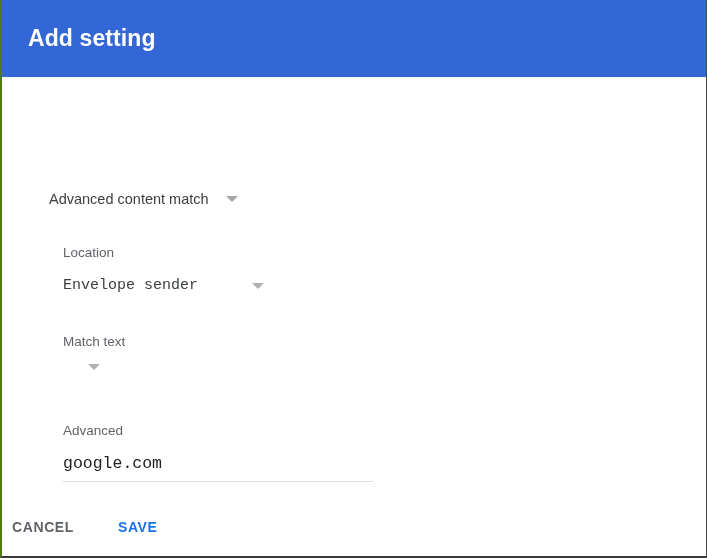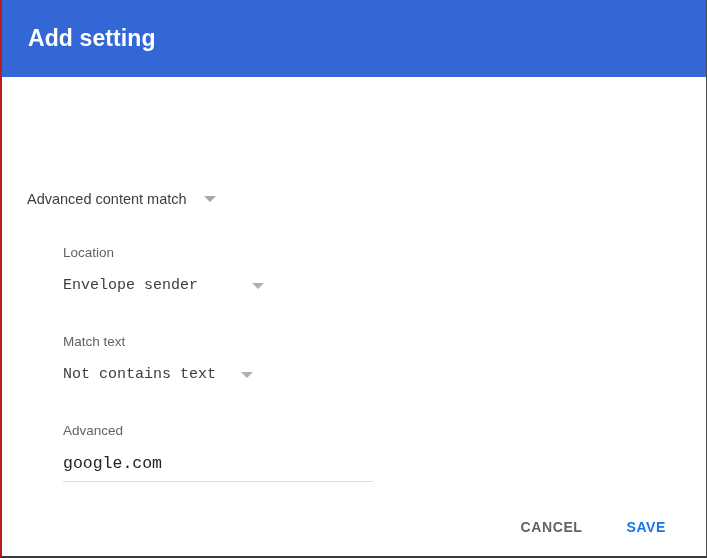--- a/index.html
+++ b/index.html
@@ -11,21 +11,21 @@
     font-family: "Liberation Sans", sans-serif;
     -webkit-font-smoothing: antialiased;
   }
 
   .dialog {
     position: relative;
     width: 707px;
     height: 558px;
     box-sizing: border-box;
     background: #ffffff;
-    border-left: 2px solid #b91c1c;
+    border-left: 2px solid #4d7c0f;
     border-right: 1px solid #4a4a4a;
     border-bottom: 2px solid #3a3a3a;
     border-top: none;
     overflow: hidden;
     display: flex;
     flex-direction: column;
   }
 
   
   .dialog-header {
@@ -47,21 +47,21 @@
 
   
   .dialog-body {
     flex: 1 1 auto;
     position: relative;
     padding: 0;
   }
 
   .type-selector {
     position: absolute;
-    left: 25px;
+    left: 47px;
     top: 112px;
     display: flex;
     align-items: center;
     cursor: pointer;
   }
   .type-selector .sel-text {
     font-size: 14.5px;
     color: #3c4043;
     line-height: 20px;
   }
@@ -127,21 +127,21 @@
     margin: 0;
     box-sizing: content-box;
   }
 
   
   .dialog-footer {
     height: 58px;
     min-height: 58px;
     display: flex;
     align-items: center;
-    justify-content: flex-end;
+    justify-content: flex-start;
     padding-right: 22px;
     box-sizing: border-box;
   }
   .btn {
     border: none;
     background: transparent;
     font-family: "Liberation Sans", sans-serif;
     font-size: 14px;
     font-weight: bold;
     letter-spacing: 0.6px;
@@ -172,21 +172,20 @@
       <span class="field-label">Location</span>
       <div class="select-row">
         <span class="select-value">Envelope sender</span>
         <span class="caret caret-sm caret-loc"></span>
       </div>
     </div>
 
     <div class="field-group group-matchtype">
       <span class="field-label">Match text</span>
       <div class="select-row">
-        <span class="select-value">Not contains text</span>
         <span class="caret caret-sm caret-mt"></span>
       </div>
     </div>
 
     <div class="field-group group-content">
       <span class="field-label">Advanced</span>
       <input class="text-input" type="text" value="google.com" style="">
     </div>
 
   </div>

